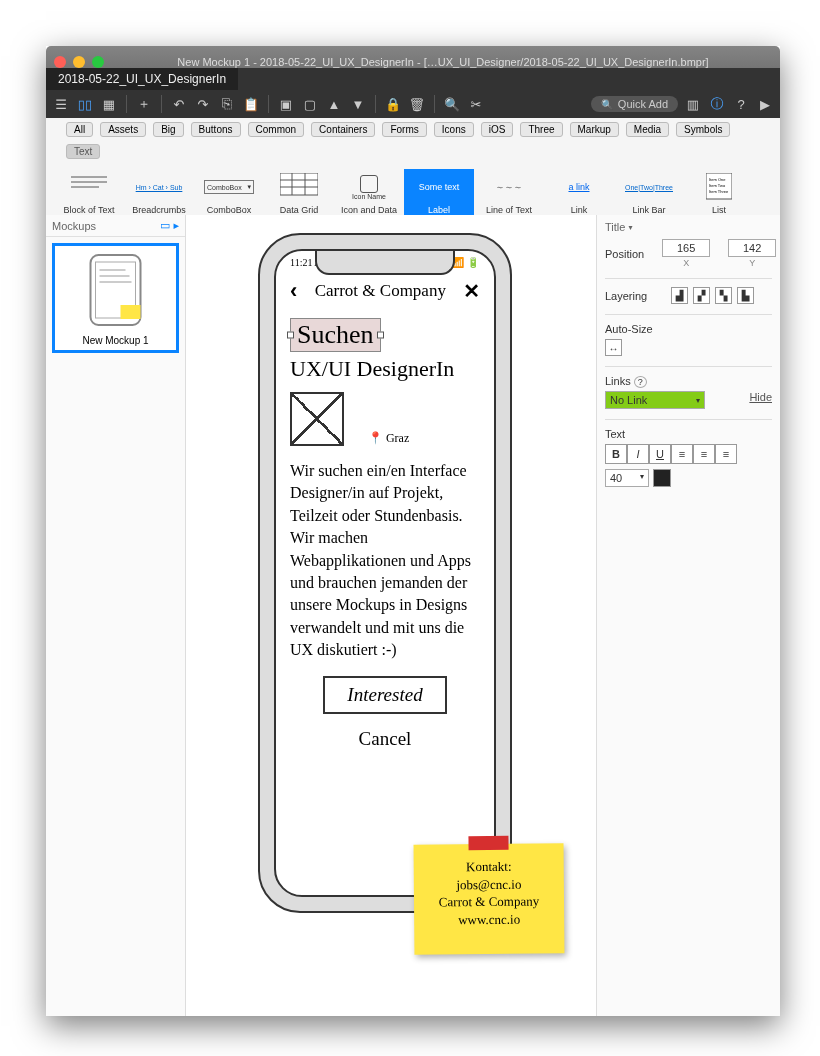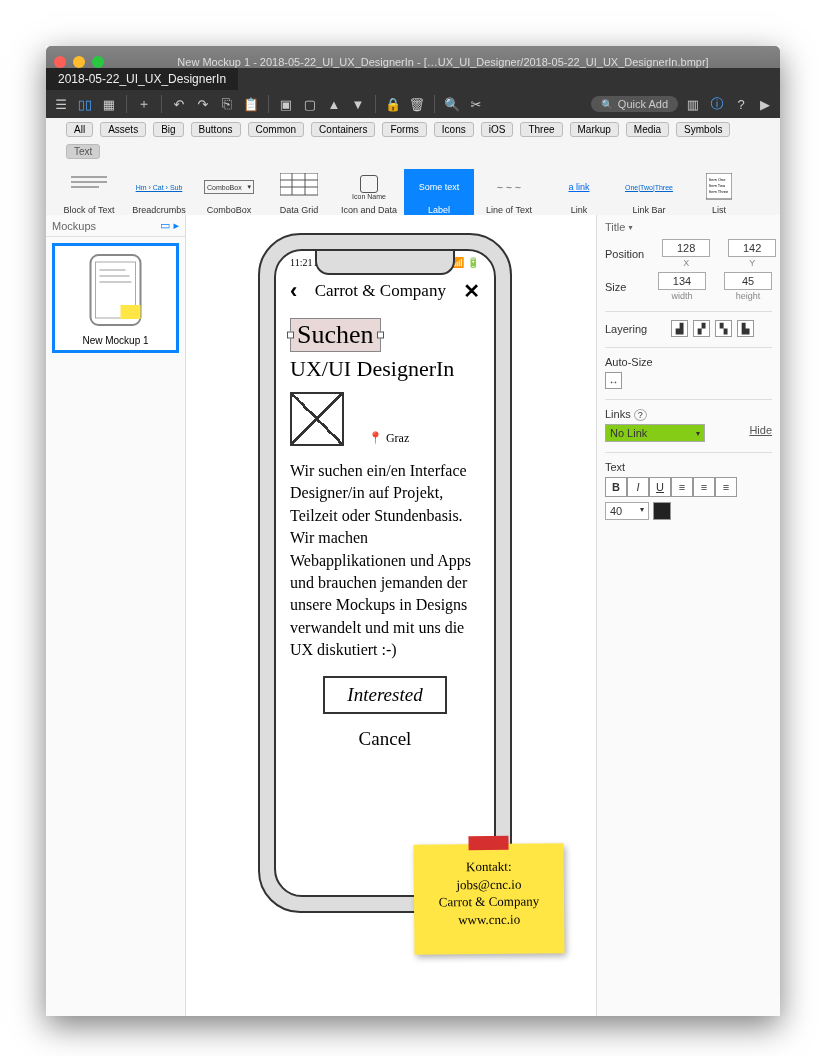--- a/index.html
+++ b/index.html
@@ -300,37 +300,26 @@
     </div>
   </div>
 
   <div class="rightpanel">
     <div class="rp-head">Title</div>
 
     <div class="rp-sec">
       <div class="rp-row">
         <span class="rp-lbl">Position</span>
         <div>
-              <div class="numbox">128</div>
+              <div class="numbox">165</div>
               <div class="sublab">X</div>
             </div>
         <div>
               <div class="numbox">142</div>
               <div class="sublab">Y</div>
-            </div>
-      </div>
-      <div class="rp-row" style="margin-top:4px">
-        <span class="rp-lbl">Size</span>
-        <div>
-              <div class="numbox">134</div>
-              <div class="sublab">width</div>
-            </div>
-        <div>
-              <div class="numbox">45</div>
-              <div class="sublab">height</div>
             </div>
       </div>
     </div>
     <hr class="rp-hr">
 
     <div class="rp-sec">
       <div class="rp-row">
         <span class="rp-lbl">Layering</span>
         <div class="iconbtns">
           <span class="iconbtn">▟</span>

